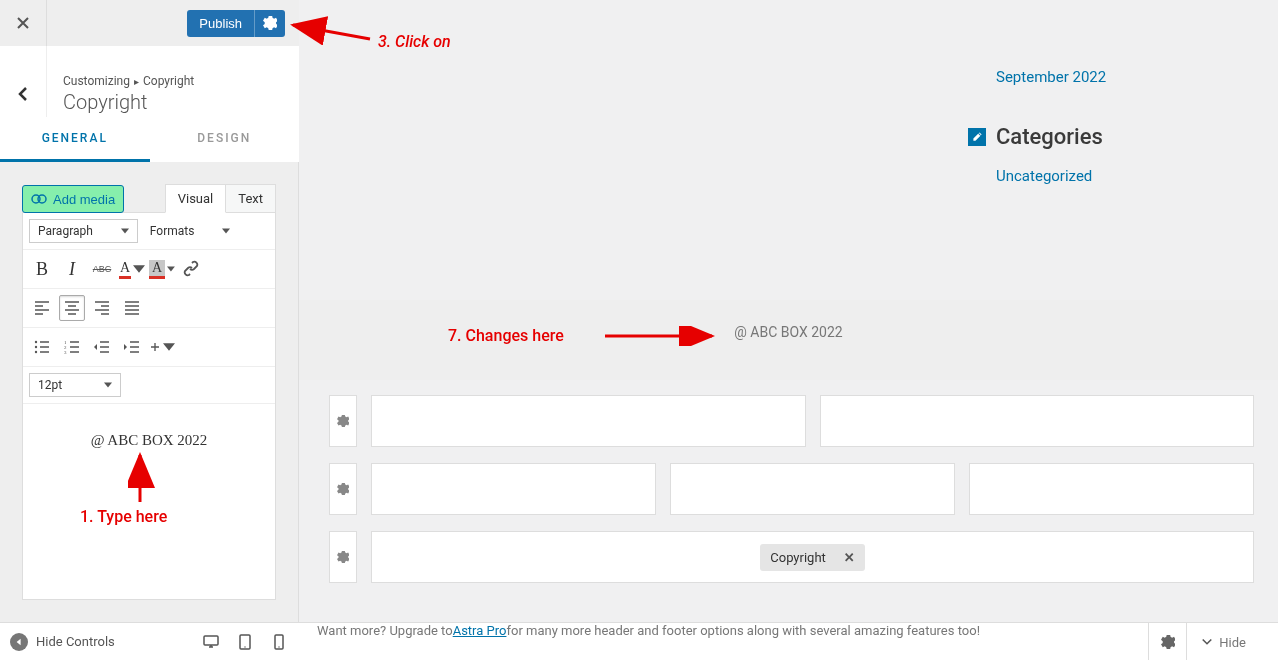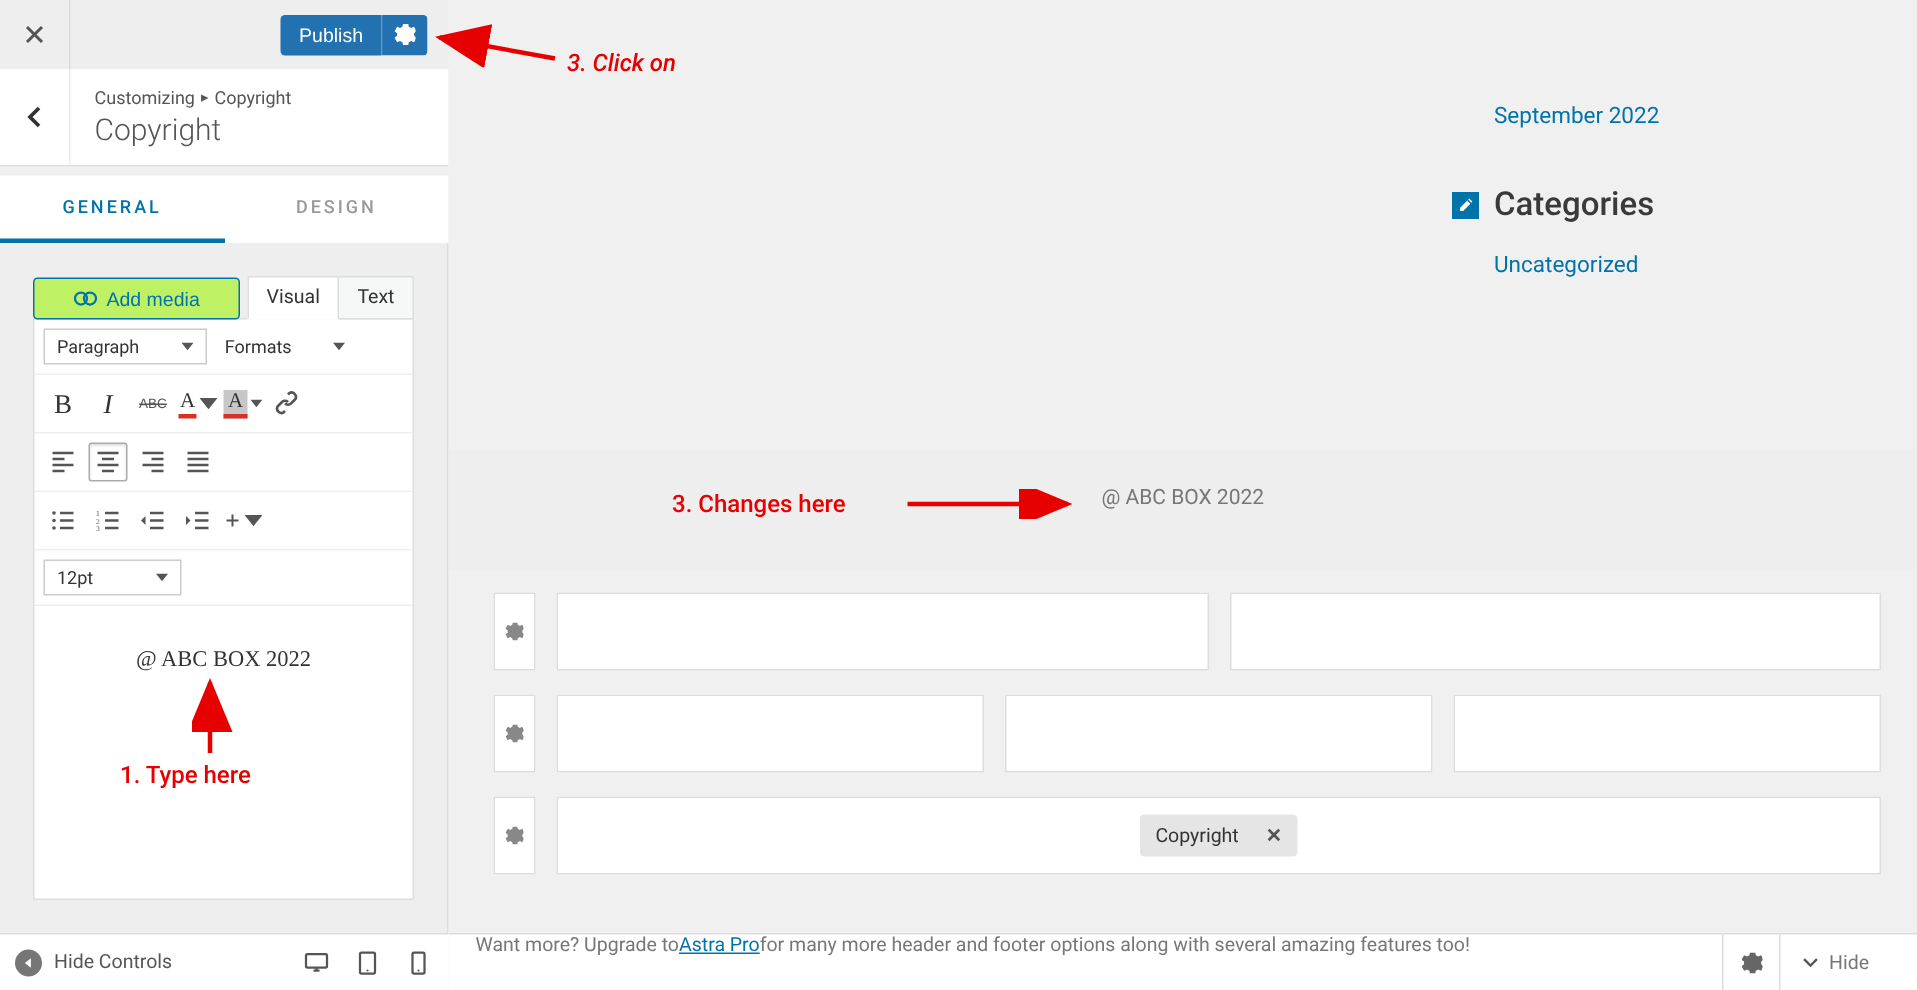--- a/index.html
+++ b/index.html
@@ -11,35 +11,35 @@
 .close-customizer svg { width: 14px; height: 14px; }
 .publish-wrap { margin-left: auto; margin-right: 14px; display: flex; }
 .publish-btn { background: #2271b1; color: #fff; border: none; padding: 6px 12px; font-size: 13px; border-radius: 3px 0 0 3px; cursor: pointer; display: flex; align-items: center; }
 .publish-gear { background: #2271b1; color: #fff; border: none; border-left: 1px solid rgba(255,255,255,.3); padding: 6px 8px; border-radius: 0 3px 3px 0; cursor: pointer; display: flex; align-items: center; }
 .publish-gear svg { width: 14px; height: 14px; fill: #fff; }
 
 
 .section-header { position: absolute; left: 0; top: 46px; width: 299px; background: #fff; border-bottom: 1px solid #ddd; display: flex; }
 .back-btn { width: 47px; display: flex; align-items: center; justify-content: center; border-right: 1px solid #eee; cursor: pointer; }
 .back-btn svg { width: 16px; height: 16px; }
-.section-title-wrap { padding: 12px 16px; }
+.section-title-wrap { padding: 28px 16px; }
 .breadcrumb { font-size: 12px; color: #555; display: flex; align-items: center; gap: 4px; }
 .breadcrumb .sep { font-size: 10px; }
 .section-title { font-size: 20px; font-weight: 300; color: #555; margin-top: 2px; }
 
 
 .tabs { position: absolute; left: 0; top: 117px; width: 299px; display: flex; background: #fff; border-bottom: 1px solid #ddd; }
 .tab { flex: 1; text-align: center; padding: 14px 18px; font-size: 12px; letter-spacing: 2px; color: #999; cursor: pointer; font-weight: 500; }
 .tab.active { color: #0073aa; border-bottom: 3px solid #0073aa; }
 
 
 .sidebar-panel { position: absolute; left: 0; top: 162px; width: 299px; bottom: 38px; background: #eee; padding: 22px; overflow: auto; border-right: 1px solid #ddd; }
 
 .editor-topcontrols { display: flex; align-items: flex-end; gap: 0; margin-bottom: 0; }
-.add-media { display: inline-flex; align-items: center; gap: 6px; border: 1px solid #0073aa; color: #0073aa; background: #bef264; padding: 5px 26px; border-radius: 3px; cursor: pointer; font-size: 13px; margin-right: auto; }
+.add-media { display: inline-flex; align-items: center; gap: 6px; border: 1px solid #0073aa; color: #0073aa; background: #86efac; padding: 5px 8px; border-radius: 3px; cursor: pointer; font-size: 13px; margin-right: auto; }
 .add-media svg { width: 16px; height: 16px; fill: #0073aa; }
 .vtab { border: 1px solid #ddd; padding: 6px 12px; background: #f6f7f7; cursor: pointer; font-size: 13px; }
 .vtab.active { background: #fff; border-bottom-color: #fff; }
 .vtab.text { border-left: none; }
 
 .editor-box { border: 1px solid #ddd; background: #fff; margin-top: -1px; }
 
 .toolbar-row { display: flex; align-items: center; padding: 6px 6px; gap: 4px; flex-wrap: wrap; border-bottom: 1px solid #eee; }
 .toolbar-row:last-of-type { border-bottom: none; }
 
@@ -398,21 +398,21 @@
 </div>
 
 <svg class="arrow-svg" style="left:285px; top:15px; width:90px; height:30px;">
   <line x1="85" y1="24" x2="8" y2="10" stroke="#e60000" stroke-width="3" marker-end="url(#arrowhead)"></line>
 </svg>
 <div class="annot" style="left:378px; top:32px;font-style:italic;">3. Click on</div>
 
 <svg class="arrow-svg" style="left:600px; top:326px; width:120px; height:20px;">
   <line x1="5" y1="10" x2="112" y2="10" stroke="#e60000" stroke-width="3" marker-end="url(#arrowhead)"></line>
 </svg>
-<div class="annot" style="left:448px; top:326px;">3. Changes here</div>
+<div class="annot" style="left:448px; top:326px;">7. Changes here</div>
 
 <svg class="arrow-svg" style="left:128px; top:447px; width:30px; height:60px;">
   <line x1="12" y1="55" x2="12" y2="8" stroke="#e60000" stroke-width="3" marker-end="url(#arrowhead)"></line>
 </svg>
 <div class="annot" style="left:80px; top:507px;">1. Type here</div>
 
 <div class="sidebar-bottom">
   <div class="hide-controls">
     <span class="circ">
         <svg viewBox="0 0 8 10">

